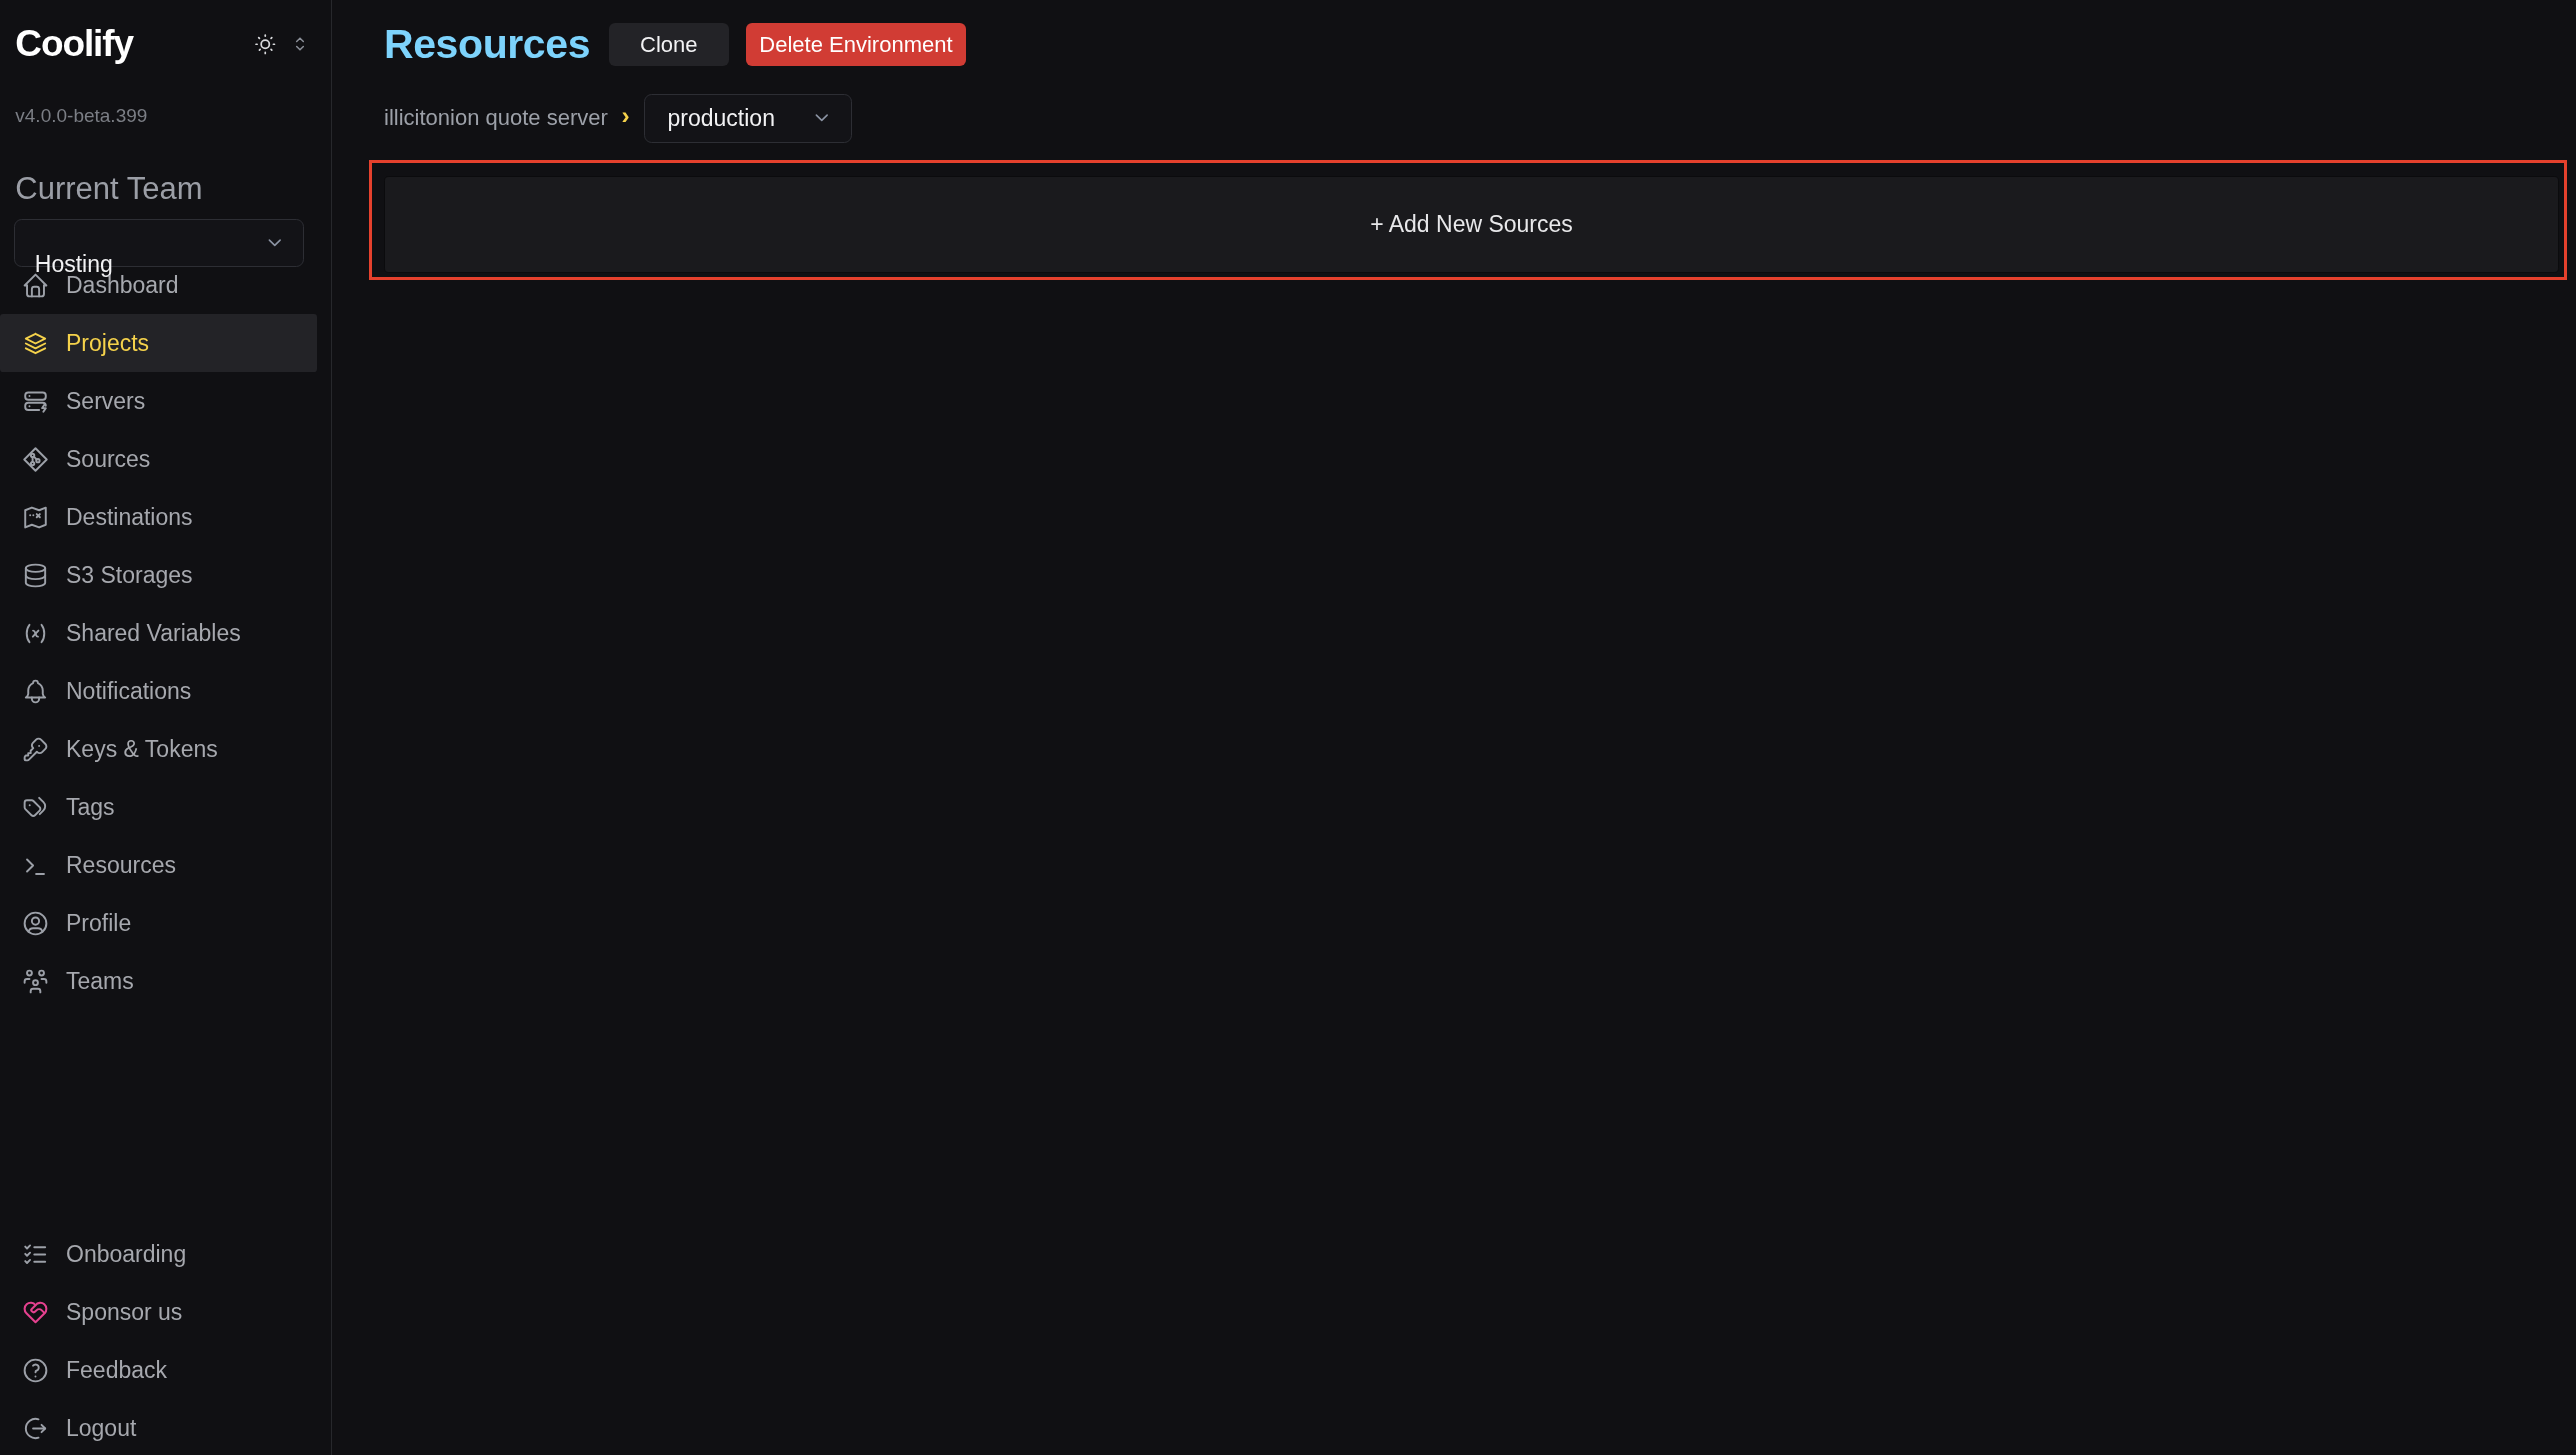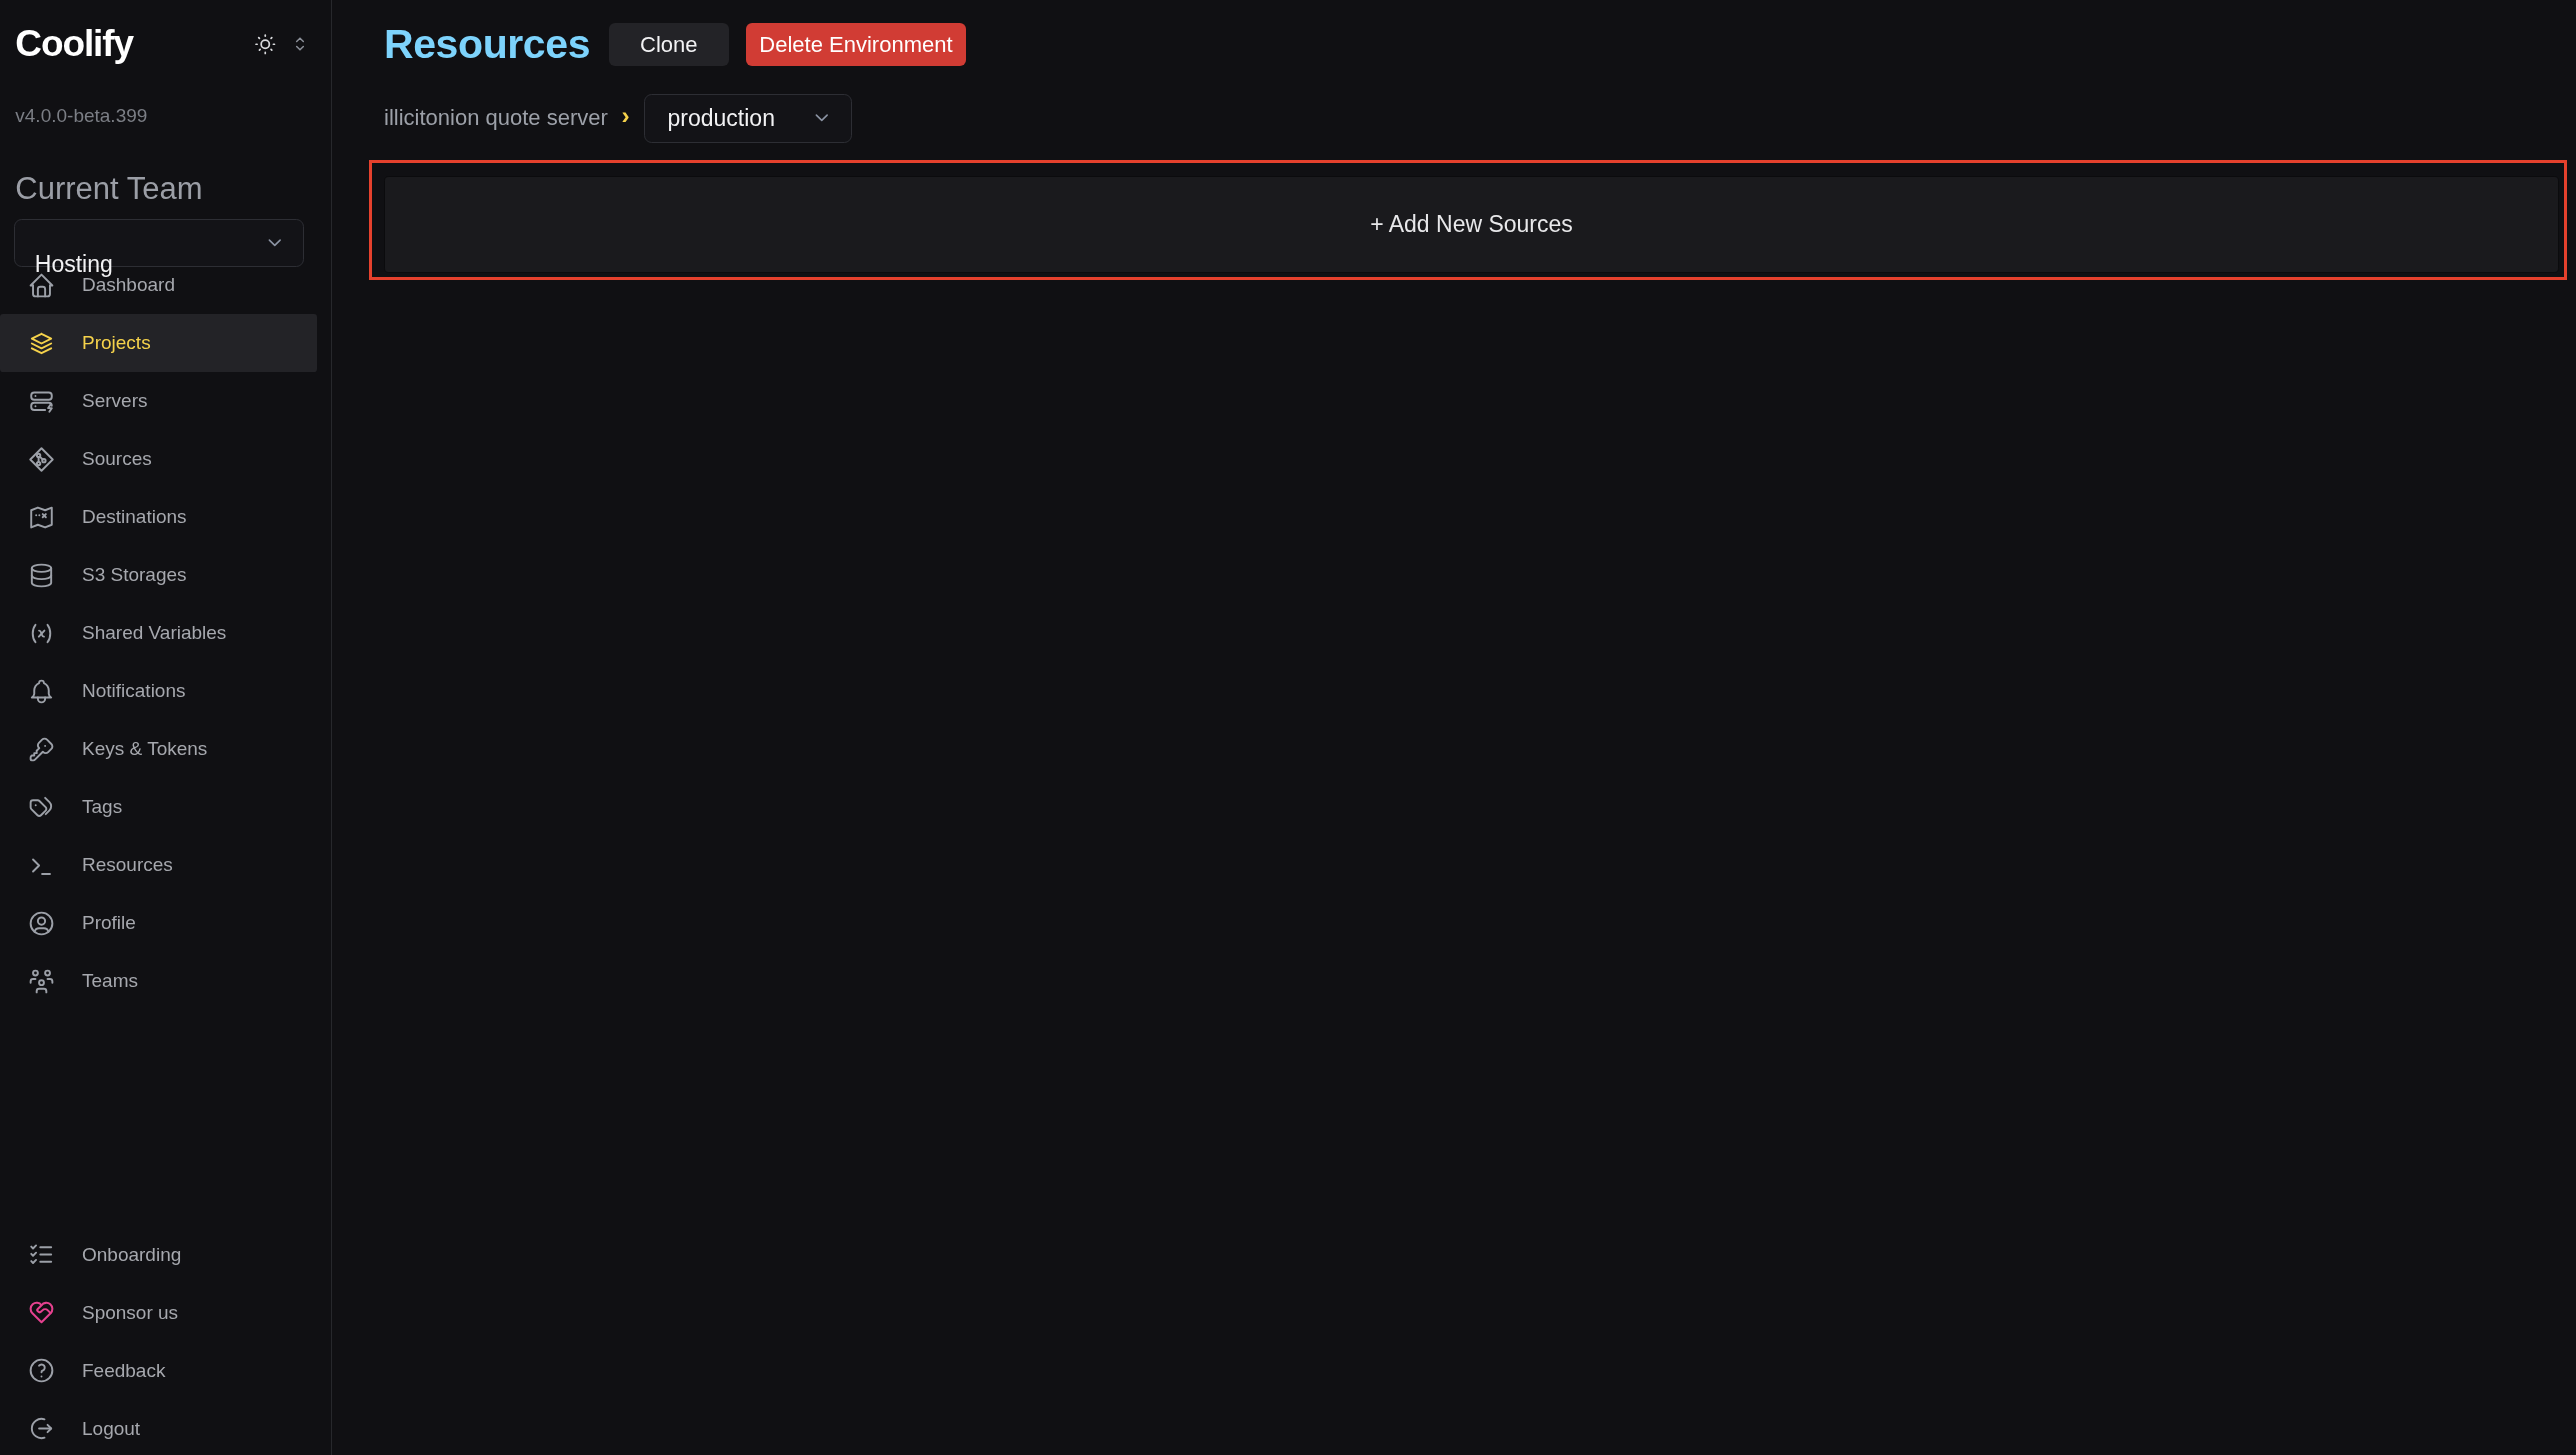--- a/index.html
+++ b/index.html
@@ -30,22 +30,22 @@
     margin:12.3px 13.8px 0 13.8px; height:48px; width:290px;
     background:#131317; border:0.8px solid #2d2e34; border-radius:7.7px;
     display:flex; align-items:center; justify-content:space-between;
     padding:0 17px 0 20px; cursor:pointer;
   }
   .team-select .sel-text { font-size:23px; color:#f2f2f4;margin-top:43px; }
 
   .nav { position:absolute; left:0; top:256px; width:332px; }
   .nav-footer { position:absolute; left:0; bottom:-1.5px; width:332px; }
   .nav-item {
-    height:58px; display:flex; align-items:center; gap:26px;
-    padding-left:27px; color:#a6a8ae; font-size:19px; cursor:pointer;
+    height:58px; display:flex; align-items:center; gap:16px;
+    padding-left:21px; color:#a6a8ae; font-size:23px; cursor:pointer;
   }
   .nav-item .nico { width:29px; height:29px; color:#9ca0a8; flex:none; }
   .nav-item.active { background:#232327; margin-right:15.3px; border-radius:3.1px; color:#f5d24b; }
   .nav-item.active .nico { color:#f5d24b; }
   .nav-item .nico.pink { color:#e5418f; }
 
   
   .main { position:absolute; left:333px; top:0; right:0; bottom:0; padding:20px 0 0 51px; }
   .header-row { display:flex; align-items:center; gap:17px; height:49px; }
   .page-title { font-size:41px; font-weight:700; color:#7dd3fc; letter-spacing:-0.4px; margin-right:2px; }

